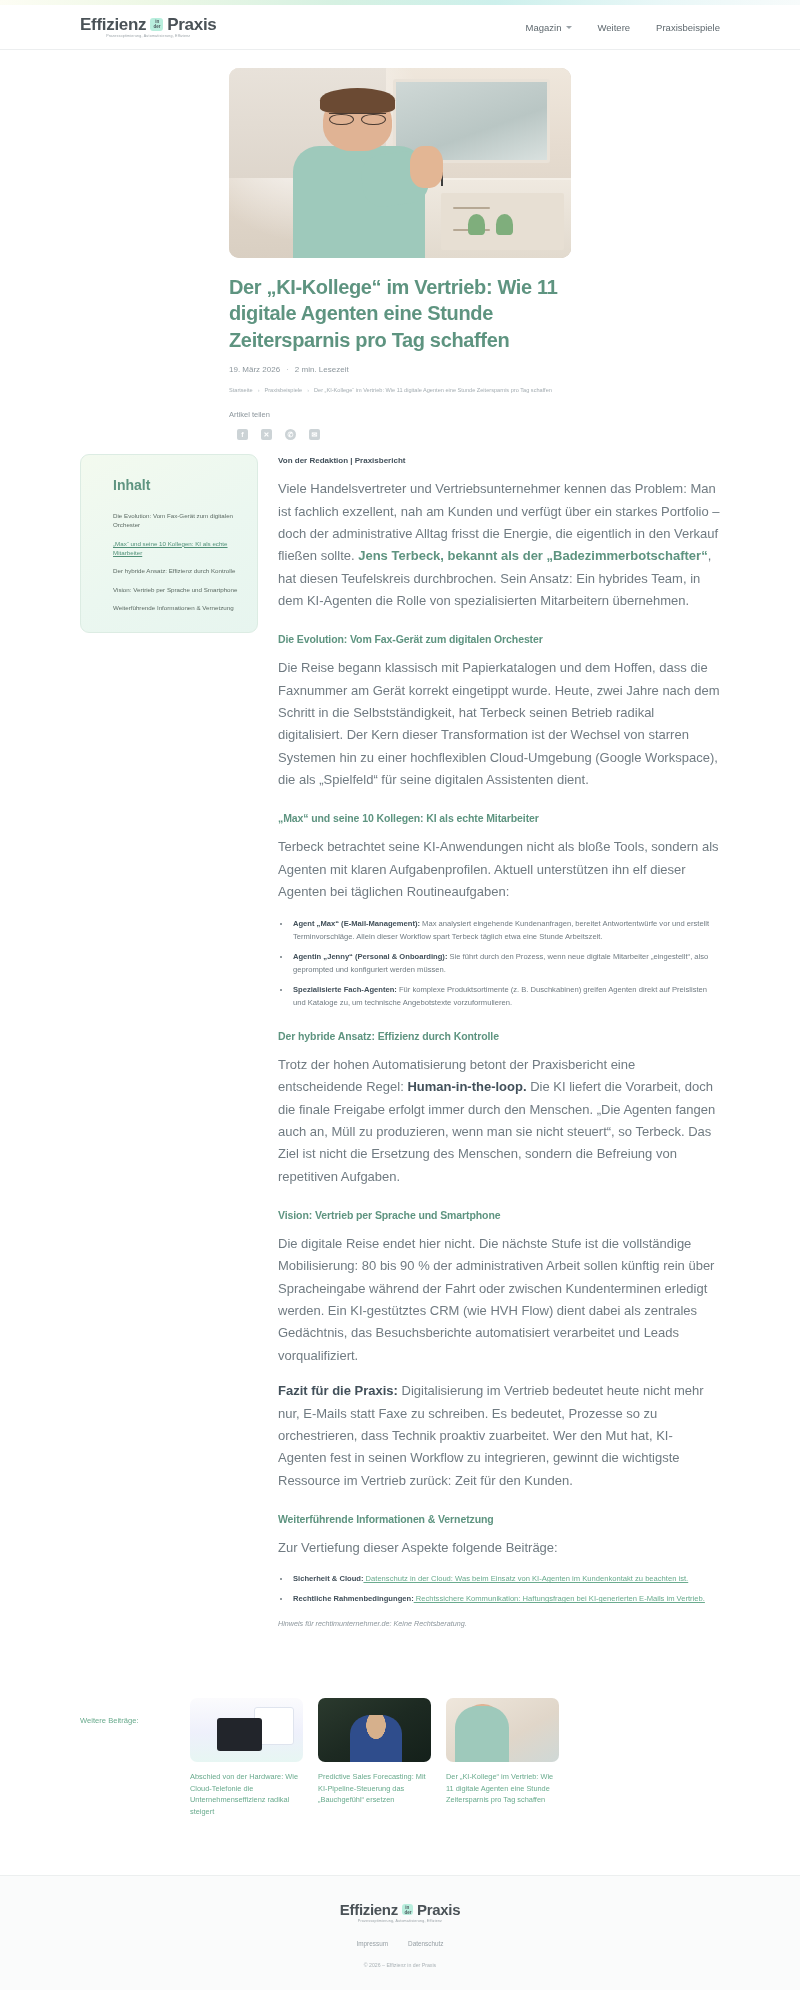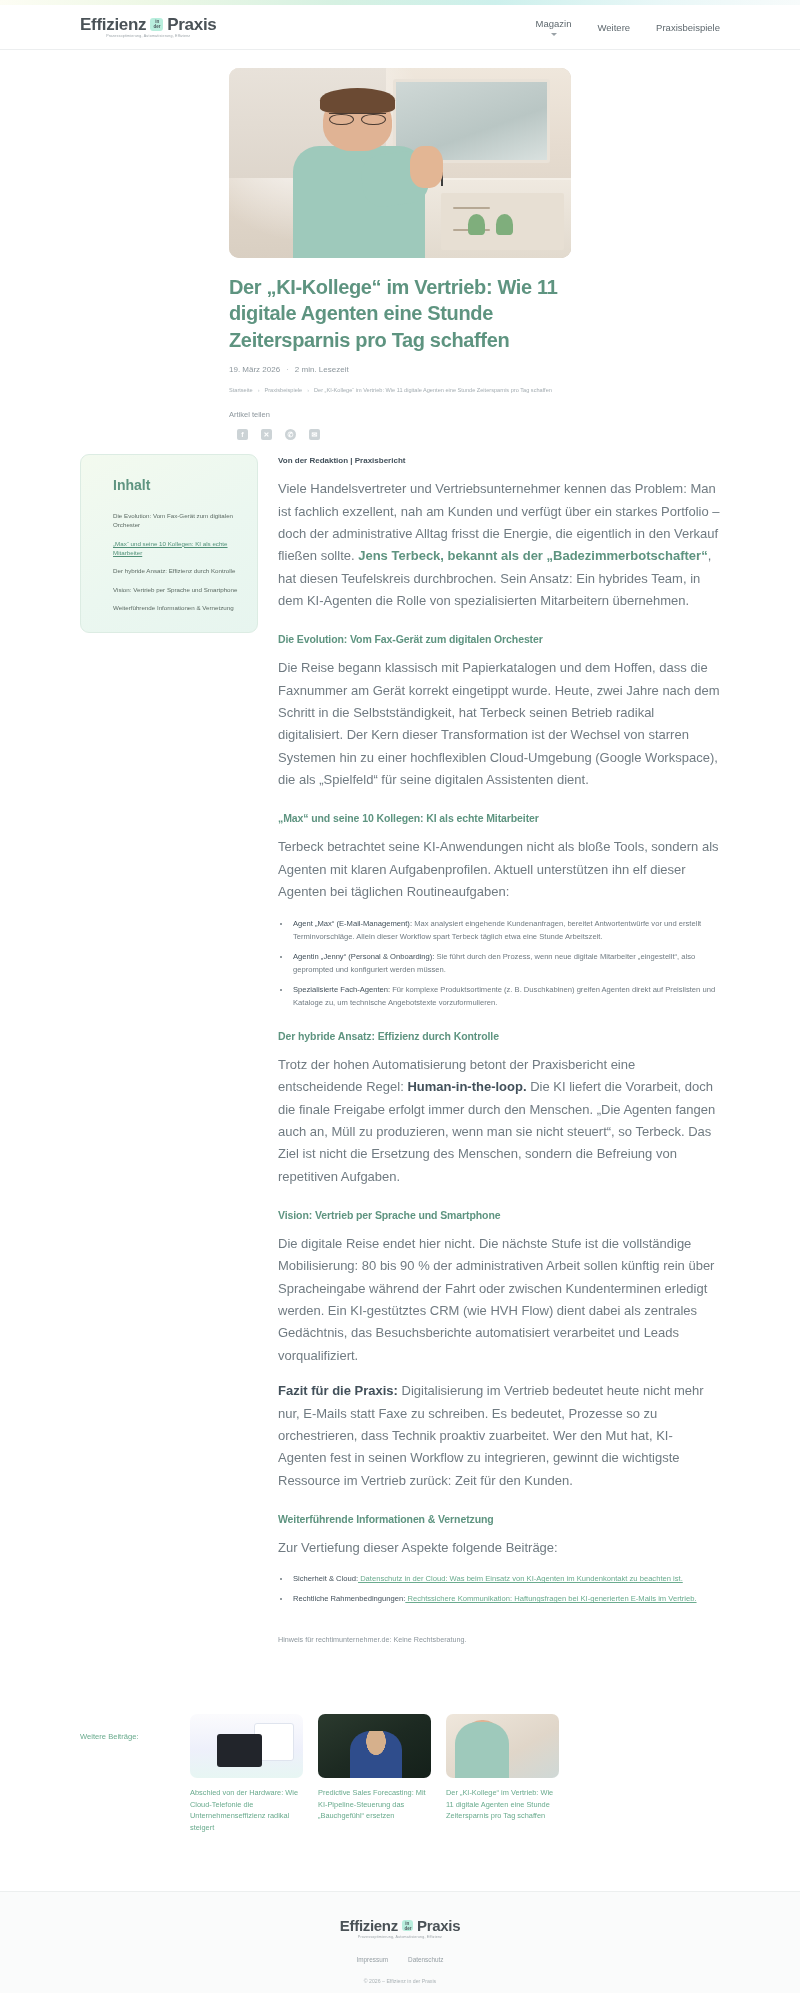--- a/index.html
+++ b/index.html
@@ -54,21 +54,20 @@
     color: #9aa2a7;
     margin-top: 1.5px;
     white-space: nowrap;
   }
   .main-nav { display: flex; align-items: center; gap: 26px; }
   .nav-item {
     font-size: 9.5px;
     color: #5e686e;
     display: flex; align-items: center; gap: 4px;
     cursor: pointer;
-    flex-direction: column;
   }
   .caret {
     width: 0; height: 0;
     border-left: 3px solid transparent;
     border-right: 3px solid transparent;
     border-top: 3px solid #9aa2a7;
     display: inline-block;
   }
 
   
@@ -252,24 +251,24 @@
     letter-spacing: -0.1px;
   }
   ul.bullets { margin: 0 0 13px 13px; }
   ul.bullets li {
     font-size: 7.6px;
     line-height: 1.72;
     color: #707b82;
     margin-bottom: 7px;
     padding-left: 2px;
   }
-  ul.bullets li strong { color: #42505a; font-weight: 400; }
+  ul.bullets li strong { color: #42505a; font-weight: 700; }
   .note {
-    font-size: 7.2px; color: #8d979d;
-    margin-top: 30px;
+    font-size: 7.2px; font-style: italic; color: #8d979d;
+    margin-top: 14px;
   }
 
   
   .more-wrap {
     width: 640px; margin: 70px auto 0 auto;
     display: flex; gap: 14px; align-items: flex-start;
   }
   .more-label {
     width: 96px; flex: 0 0 96px;
     font-size: 7.6px; color: #6aab8e; padding-top: 18px;

